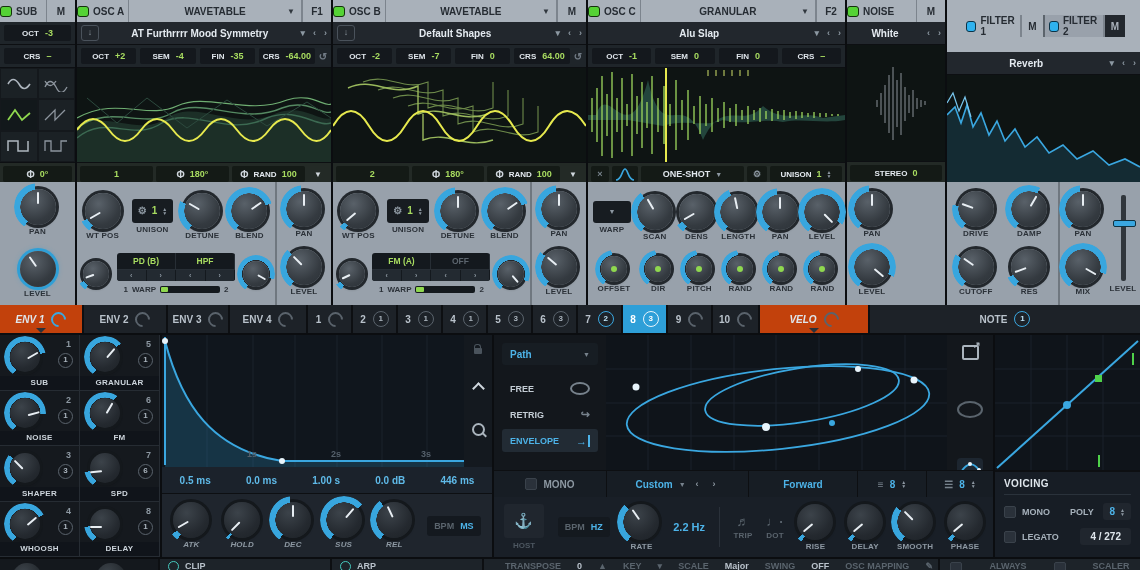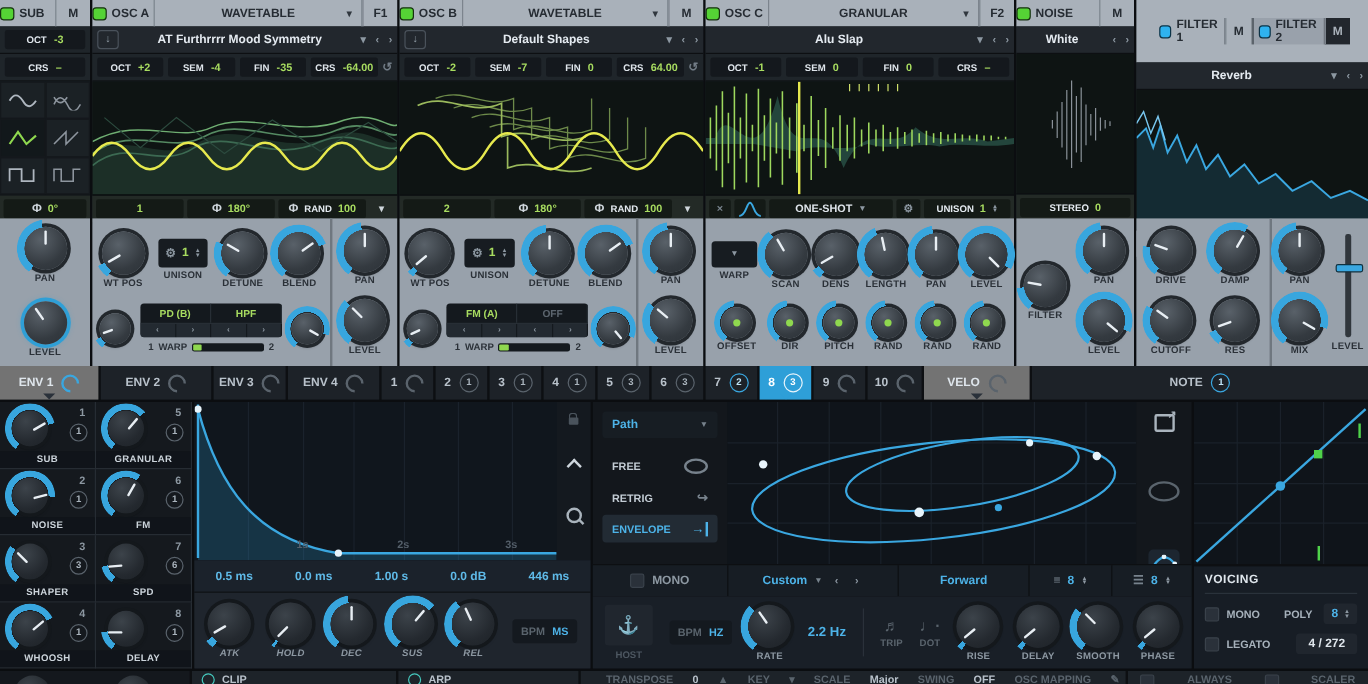--- a/index.html
+++ b/index.html
@@ -69,21 +69,21 @@
   .keysic{display:flex;gap:2px;}
   .keysic i{width:2px;height:10px;background:#2a3037;}
   .vslider{width:5px;height:86px;background:#30363c;border-radius:2px;position:relative;}
   .vslider .hd{position:absolute;top:30%;left:-8px;width:21px;height:5px;background:#3aa7e0;border:1px solid #10313f;border-radius:2px;}
   .subwaves{height:94px;background:#1b2125;display:grid;grid-template-columns:1fr 1fr;grid-template-rows:1fr 1fr 1fr;border-bottom:1px solid #0d0f12;}
   .swc{display:flex;align-items:center;justify-content:center;border:1px solid #14181c;}
   .swc.sel{background:#12181b;}
   
   .tabs{position:absolute;top:305px;left:0;width:1140px;height:28px;background:#0d0f12;display:flex;align-items:stretch;}
   .tb{background:#1d2228;margin-right:2px;display:flex;align-items:center;justify-content:center;gap:7px;color:#b9c2cb;font-size:10px;position:relative;}
-  .tb.sel{background:#737373;color:#dfe6ec;}
+  .tb.sel{background:#c2410c;color:#dfe6ec;font-style:italic;}
   .tb.sel::after{content:"";position:absolute;bottom:-5px;left:50%;margin-left:-5px;border:5px solid transparent;border-top-color:#2a313a;}
   .tb.selblue{background:#2e9fd8;color:#fff;}
   .tb.selblue::after{content:"";position:absolute;bottom:-5px;left:50%;margin-left:-5px;border:5px solid transparent;border-top-color:#2e9fd8;}
   .arc{width:11px;height:11px;border:2px solid #5a636c;border-radius:50%;border-bottom-color:transparent;transform:rotate(-45deg);}
   .arc.blue{border-color:#3aa7e0;border-bottom-color:transparent;}
   .bdg{width:14px;height:14px;border:1.5px solid #5a636c;border-radius:50%;font-size:8px;line-height:13px;text-align:center;color:#aab4bd;}
   .bdg.blue{border-color:#3aa7e0;color:#bfe4f7;}
   .bdg.white{border-color:#e8f4fb;color:#fff;}
   
   .panel{position:absolute;top:335px;height:222px;background:#15191e;}
@@ -674,28 +674,20 @@
         </g>
       </svg>
     </div>
     <div class="phrow">
       <div class="pc">
           <span class="wlab">STEREO</span>
           <span>0</span>
         </div>
     </div>
     <div class="kpanel">
-      <div style="flex:1;display:flex;align-items:center;justify-content:center">
-        <div class="kg">
-            <div class="knob" style="--a:-80deg;--arc:14">
-              <i></i>
-            </div>
-            <div class="klabel">FILTER</div>
-          </div>
-      </div>
       <div class="kcolR" style="border-left:none;width:50px">
         <div class="kg">
             <div class="knob" style="--a:0deg;--arc:38">
               <i></i>
             </div>
             <div class="klabel">PAN</div>
           </div>
         <div class="kg">
             <div class="knob" style="--a:130deg;--arc:72">
               <i></i>
@@ -799,21 +791,21 @@
         <div class="klabel">LEVEL</div>
       </div>
     </div>
   </div>
 
   <div class="tabs">
     <div class="tb sel" style="width:82px">
         <span>ENV 1</span>
         <span class="arc blue"></span>
       </div>
-    <div class="tb" style="width:92px">
+    <div class="tb" style="width:82px">
         <span>ENV 2</span>
         <span class="arc"></span>
       </div>
     <div class="tb" style="width:60px">
         <span>ENV 3</span>
         <span class="arc"></span>
       </div>
     <div class="tb" style="width:76px">
         <span>ENV 4</span>
         <span class="arc"></span>
@@ -851,21 +843,21 @@
         <span class="bdg white">3</span>
       </div>
     <div class="tb" style="width:43px">
         <span>9</span>
         <span class="arc"></span>
       </div>
     <div class="tb" style="width:45px">
         <span>10</span>
         <span class="arc"></span>
       </div>
-    <div class="tb sel" style="width:88px">
+    <div class="tb sel" style="width:108px">
         <span>VELO</span>
         <span class="arc"></span>
       </div>
     <div class="tb" style="flex:1;margin-right:0">
         <span>NOTE</span>
         <span class="bdg blue">1</span>
       </div>
   </div>
 
   <div class="panel macros">

